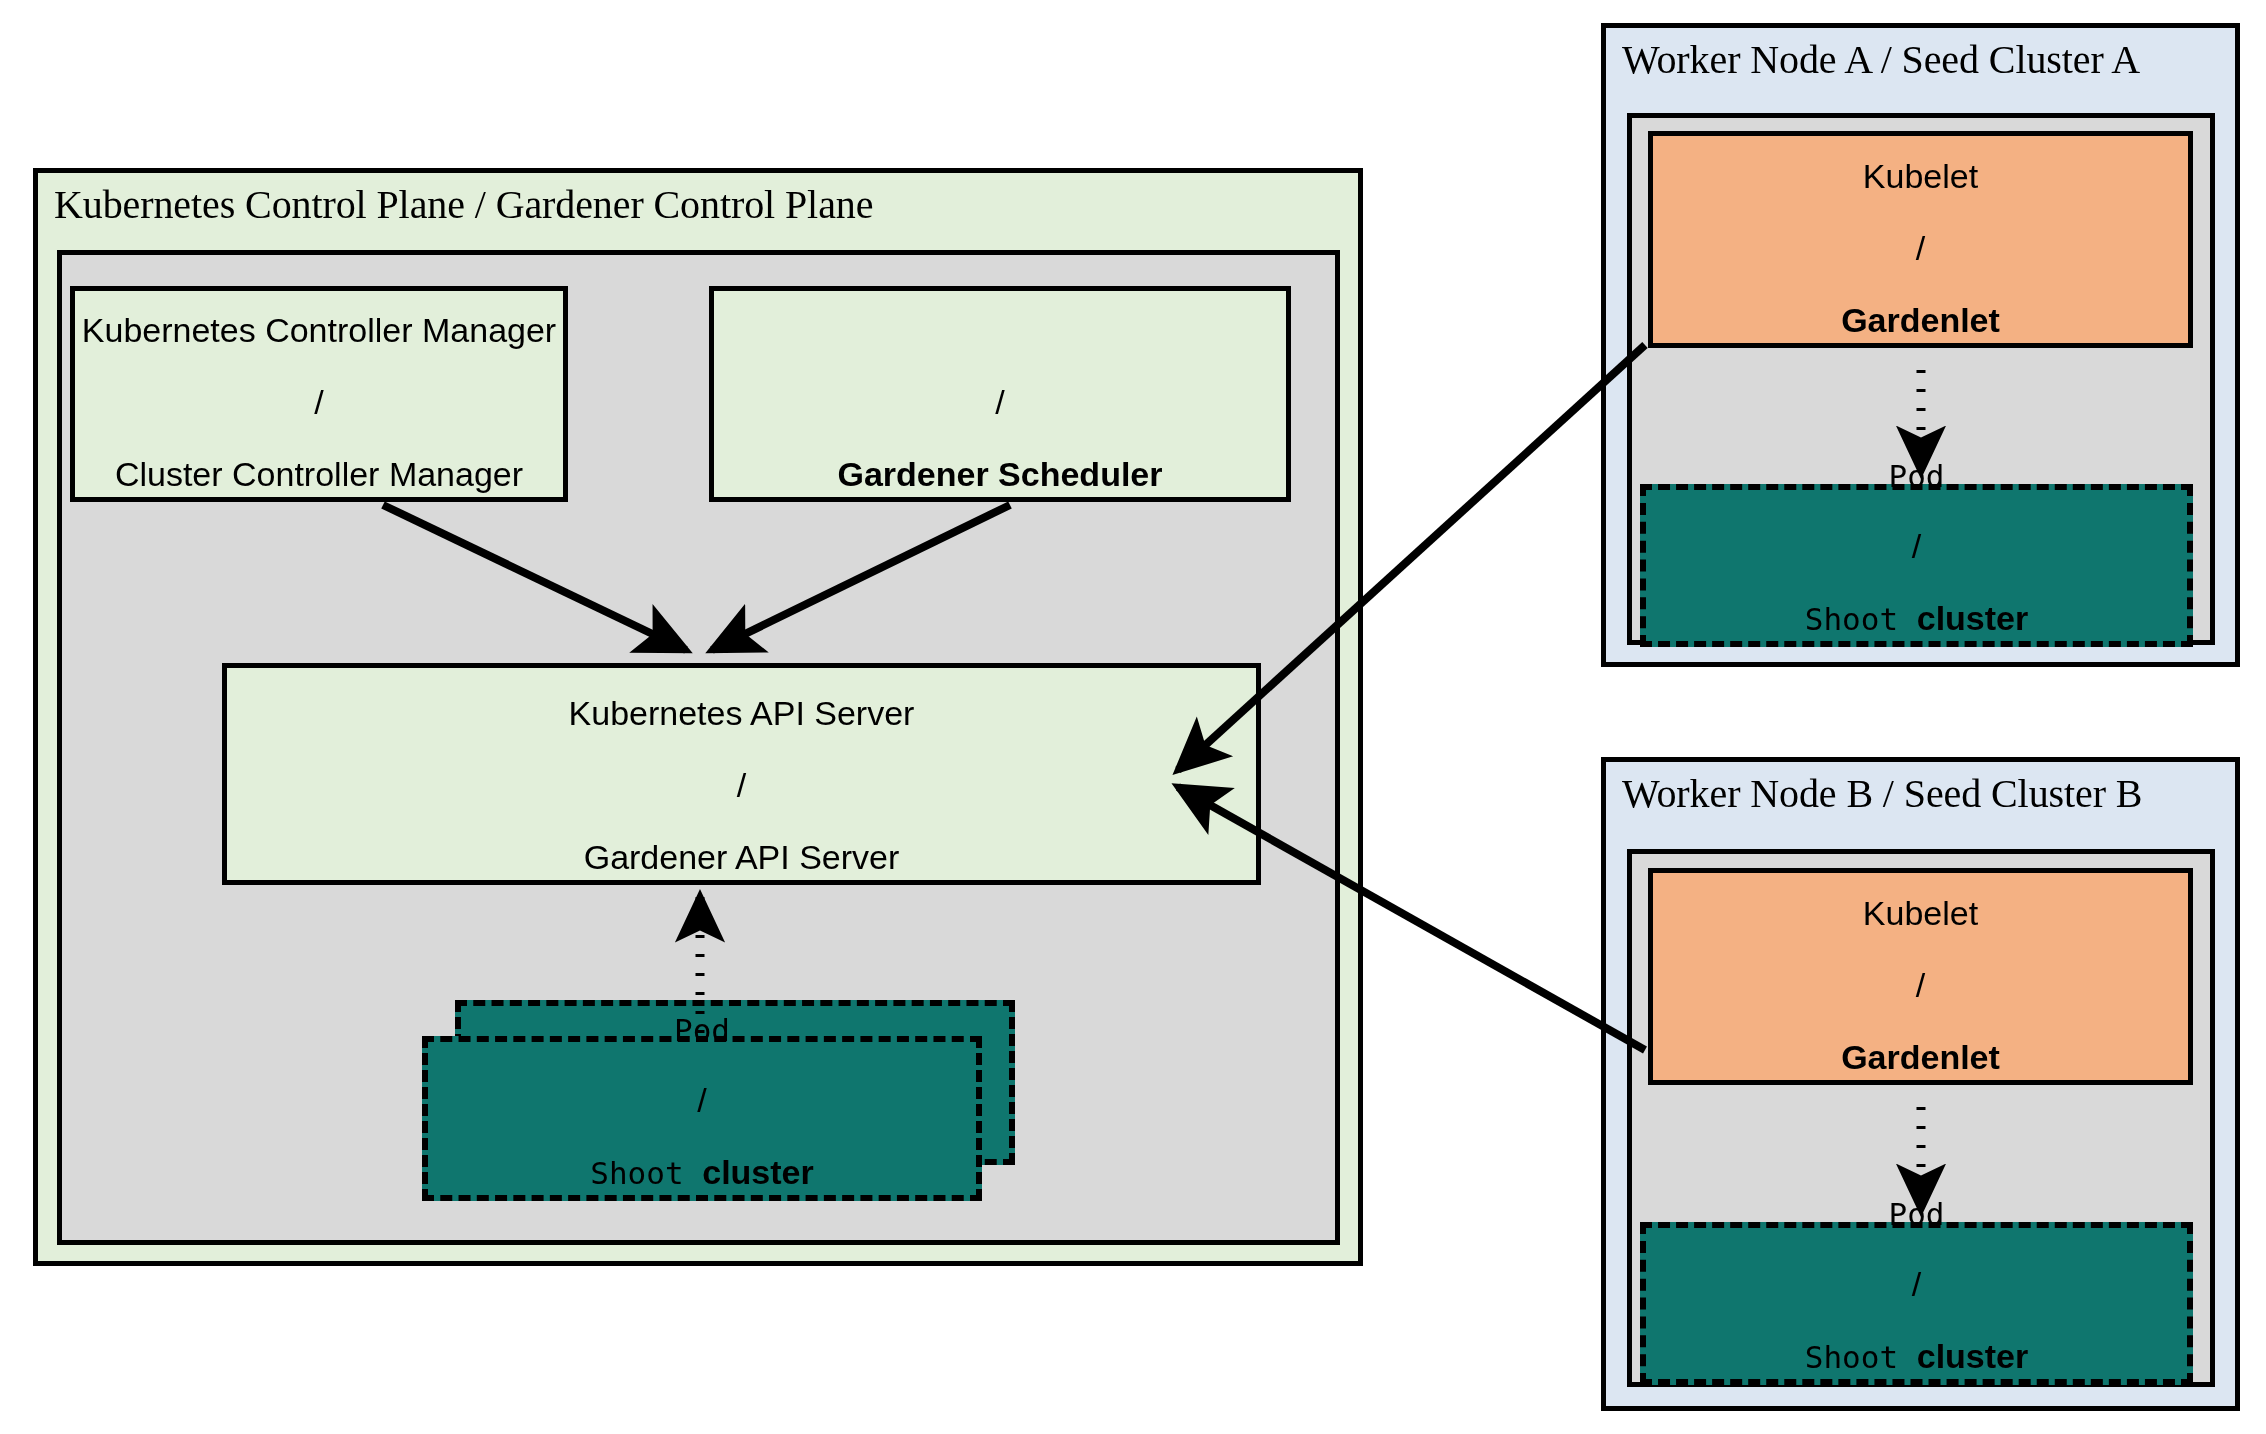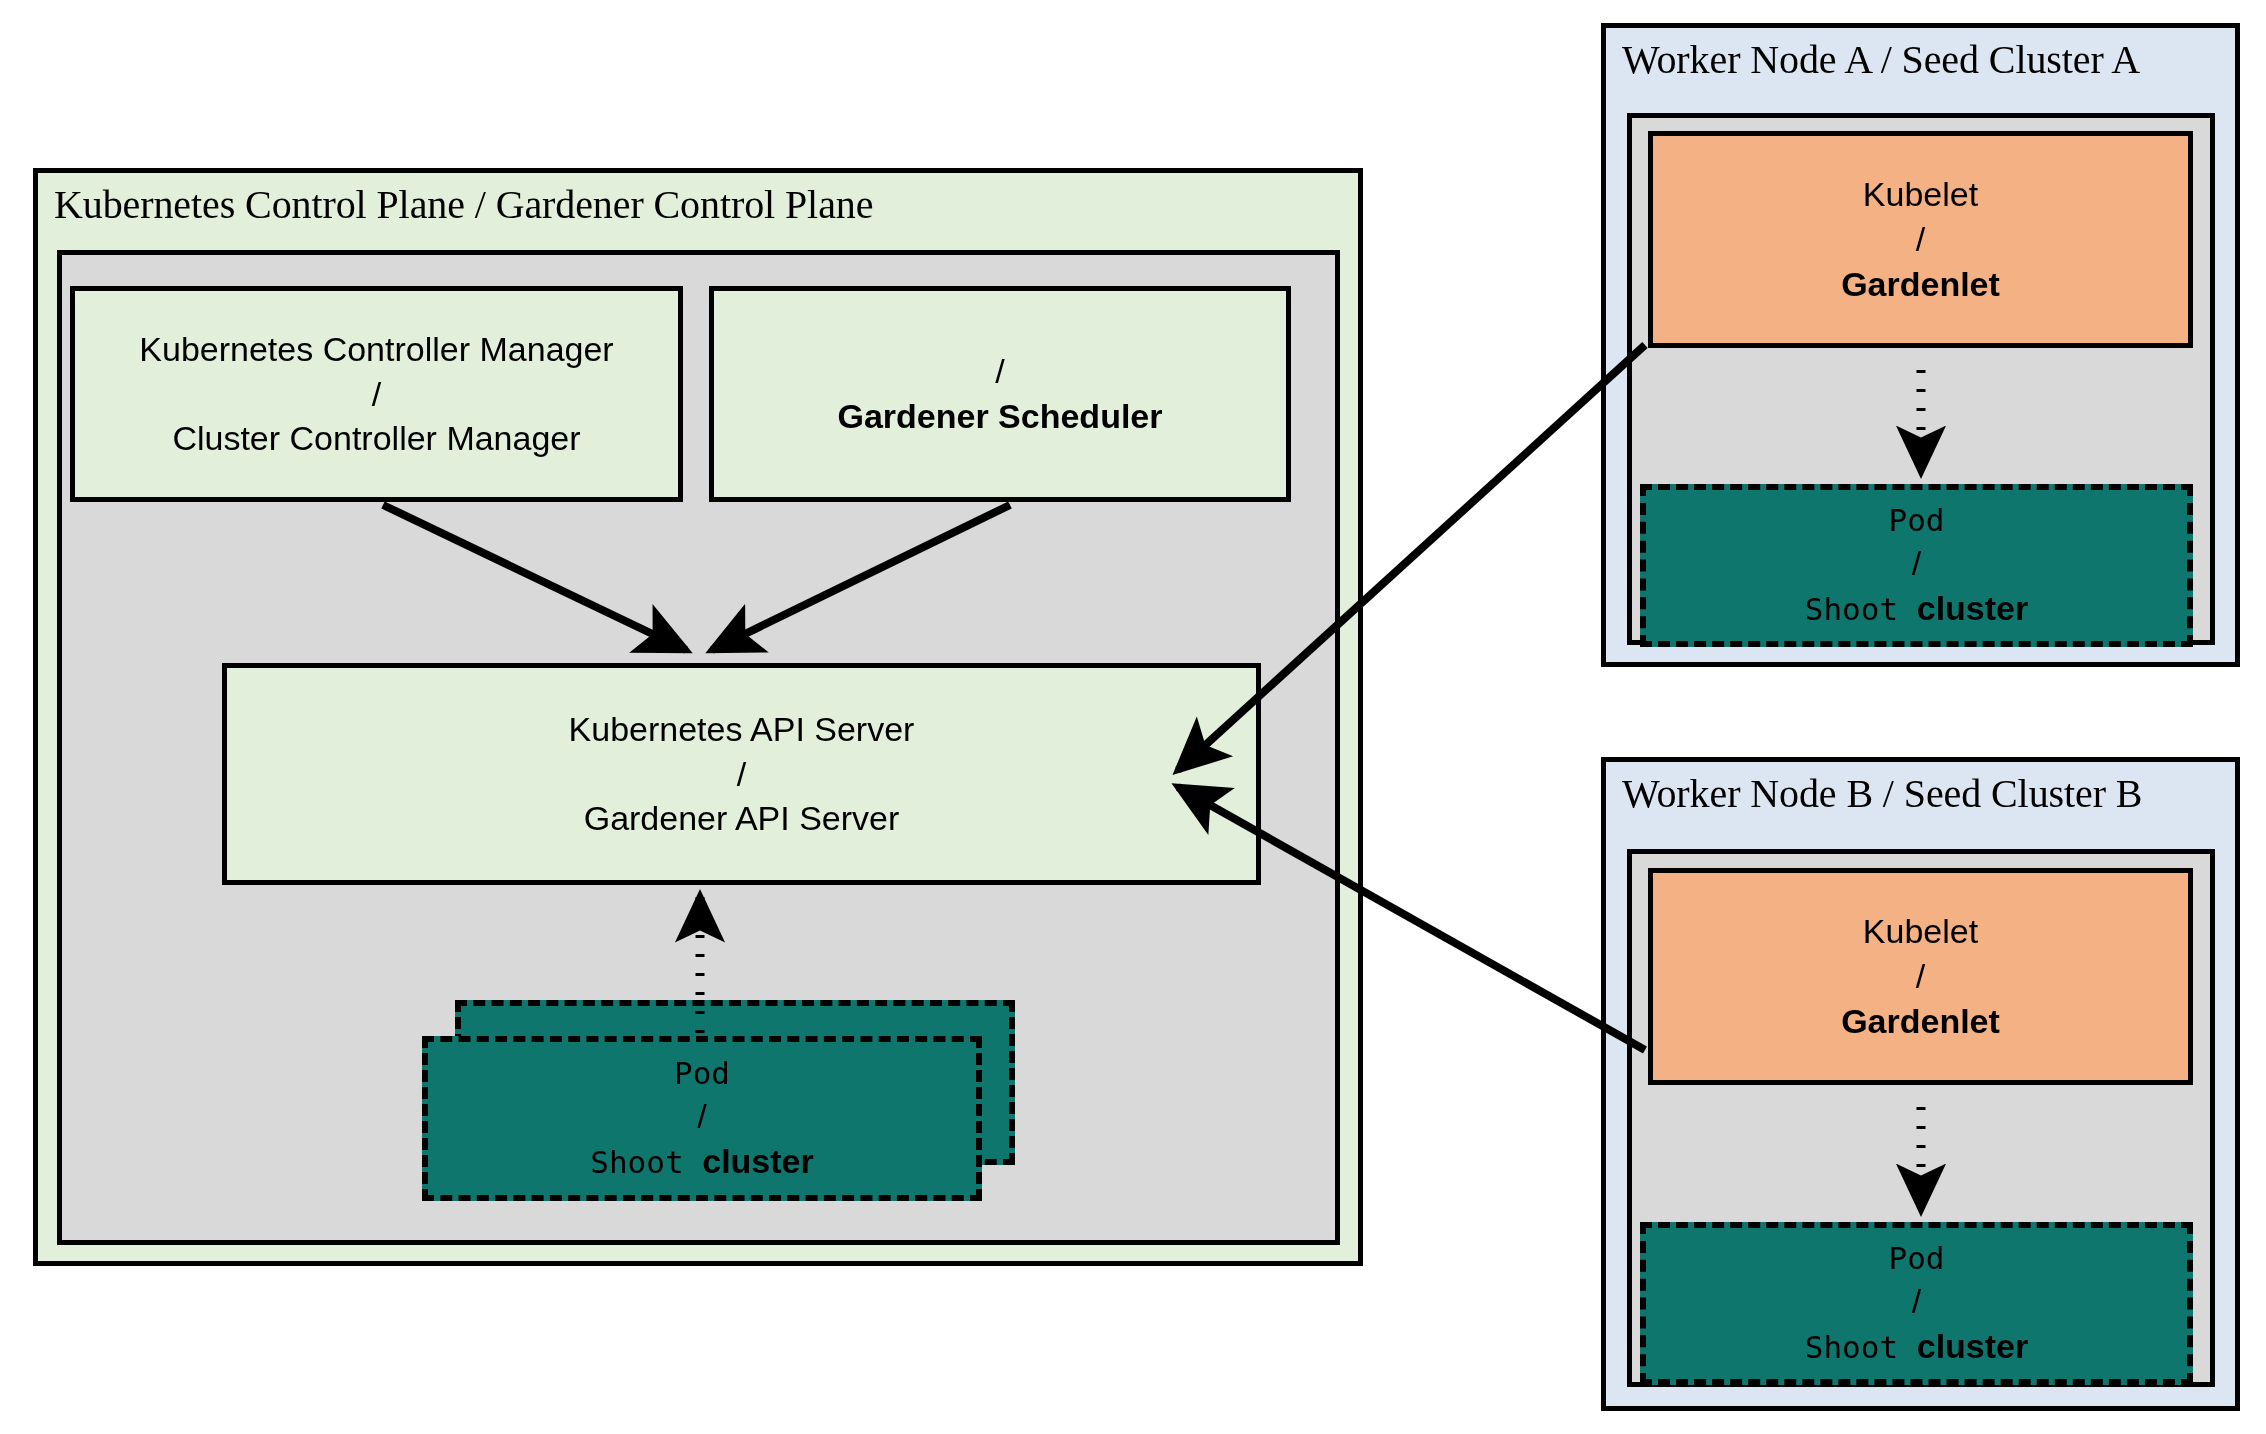--- a/index.html
+++ b/index.html
@@ -44,22 +44,23 @@
 
   .centered {
     position: absolute;
     left: 0;
     right: 0;
     top: 0;
     bottom: 0;
     display: flex;
     flex-direction: column;
     align-items: center;
-    justify-content: center;
+    justify-content: flex-end;
     text-align: center;
+    gap: 27px;
   }
 
   .line {
     font-size: 34px;
     line-height: 1.32;
     color: #000000;
     white-space: nowrap;
   }
   .line.bold { font-weight: bold; }
   .line.mono {
@@ -95,21 +96,21 @@
 <body>
 
 <div id="stage">
 
   <div class="box fill-green" style="left:33px; top:168px; width:1330px; height:1098px;">
     <div class="panel-title">Kubernetes Control Plane / Gardener Control Plane</div>
   </div>
 
   <div class="box fill-gray" style="left:57px; top:250px; width:1283px; height:995px;"></div>
 
-  <div class="box fill-green" style="left:70px; top:286px; width:613px; height:216px;">
+  <div class="box fill-green" style="left:70px; top:286px; width:498px; height:216px;">
     <div class="centered">
       <div class="line">Kubernetes Controller Manager</div>
       <div class="line sep">/</div>
       <div class="line">Cluster Controller Manager</div>
     </div>
   </div>
 
   <div class="box fill-green" style="left:709px; top:286px; width:582px; height:216px;">
     <div class="centered">
       <div class="line sep">/</div>

